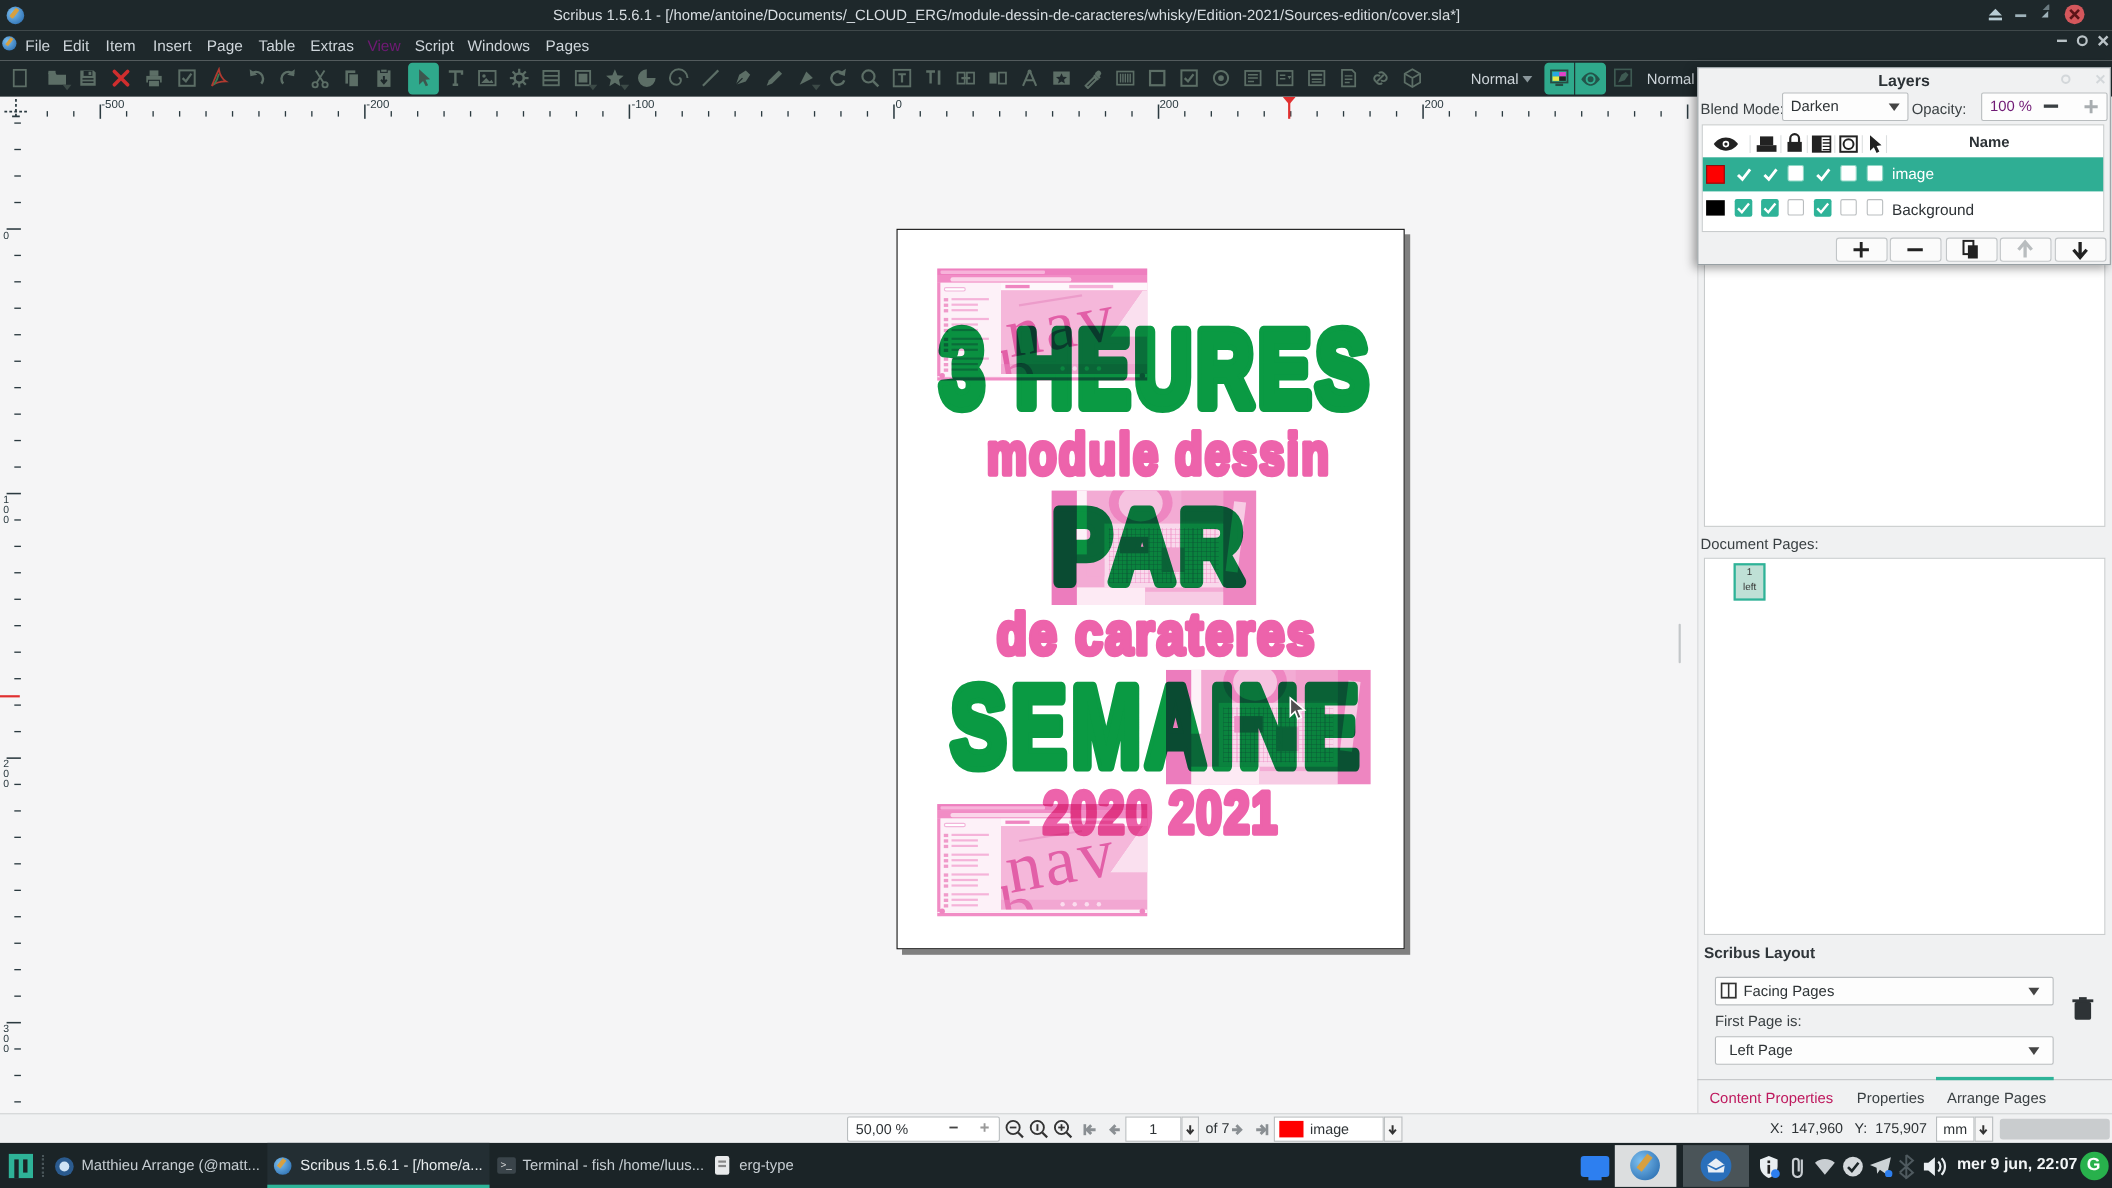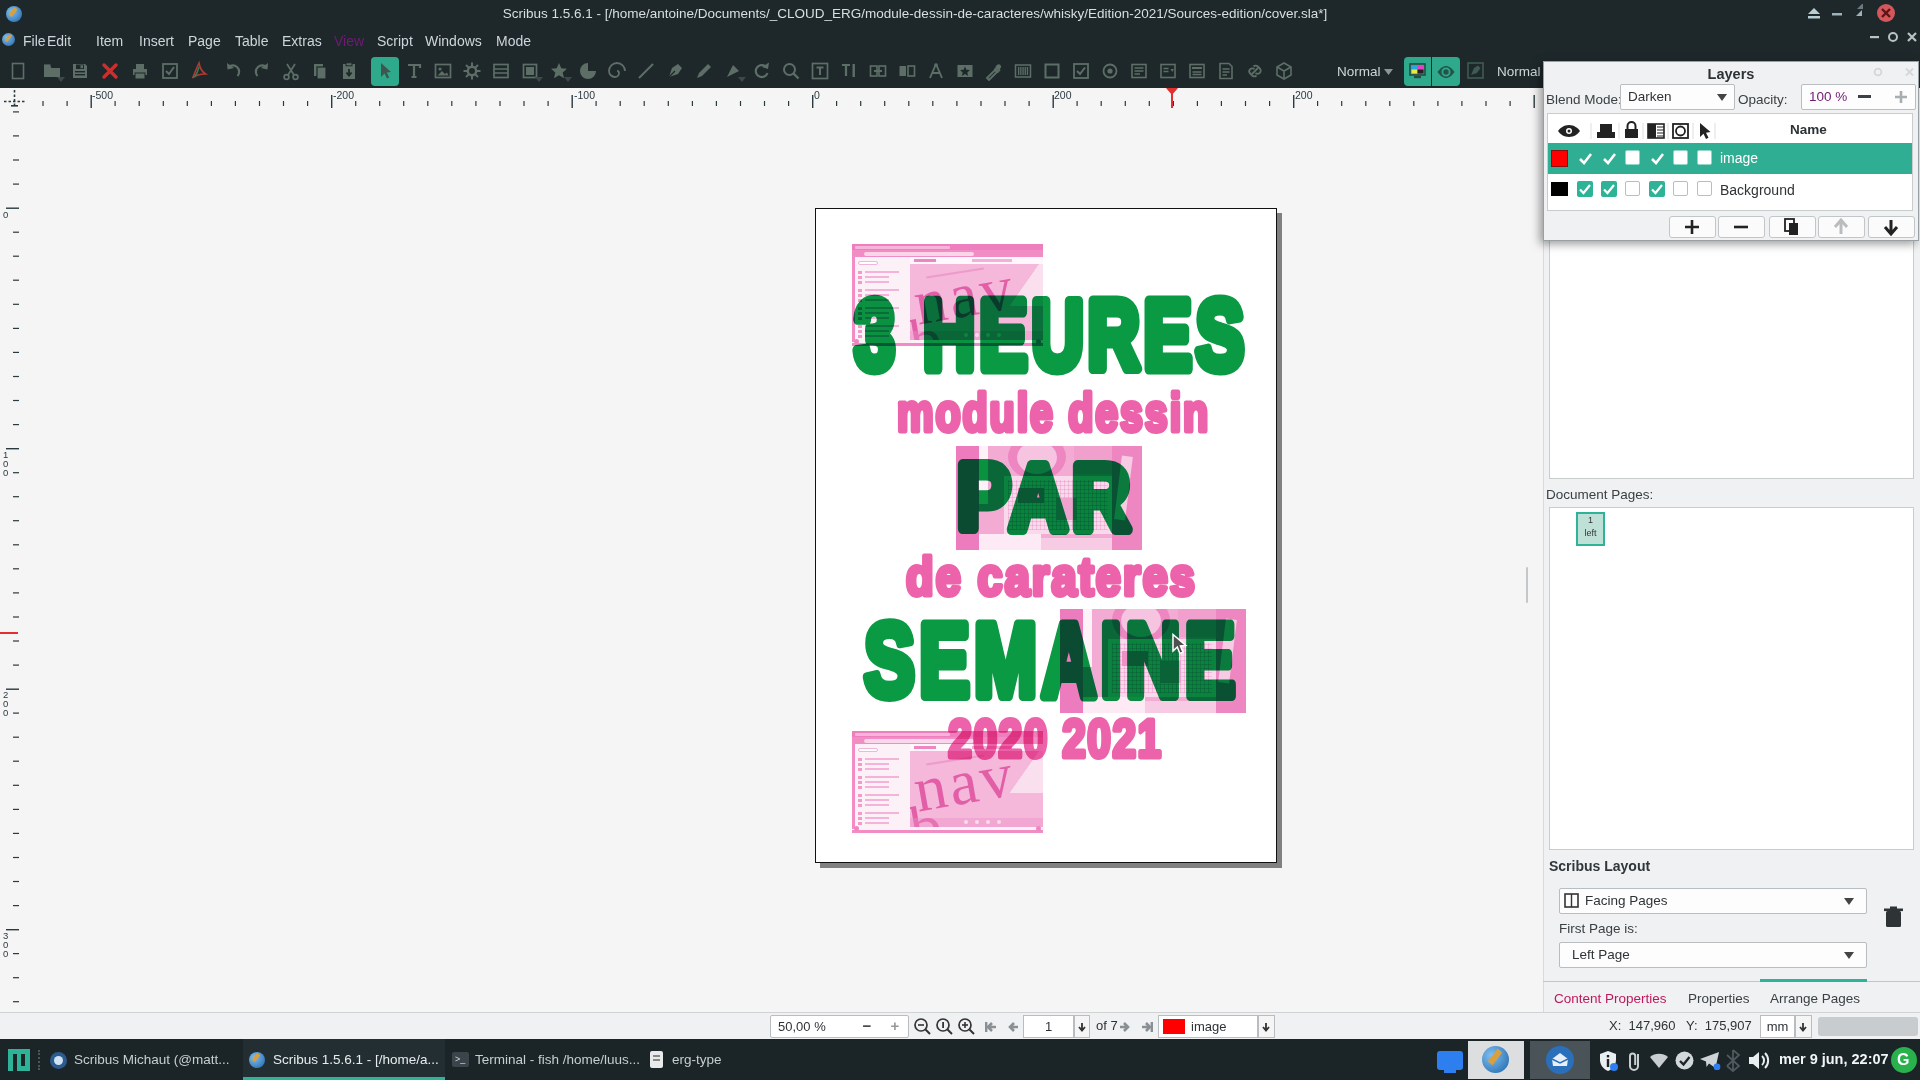--- a/index.html
+++ b/index.html
@@ -19,30 +19,30 @@
     <rect x="28" y="9" width="10" height="2.5" fill="#9fb2ba"></rect>
     <path d="M52 12 L58 12 L58 6 Z" fill="#9fb2ba"></path>
     <path d="M59 5 L53 5 L59 -1 Z" fill="#6a7a80"></path>
     <circle cx="82" cy="9" r="9" fill="#d4575c"></circle>
     <path d="M78 5 L86 13 M86 5 L78 13" stroke="#5d1418" stroke-width="2.4"></path>
   </svg>
 <div class="abs" style="left:0;top:28px;width:1920px;height:27px;background:#1e282b"></div>
 <div class="abs" style="left:2px;top:33px;width:13px;height:13px;border-radius:7px;background:radial-gradient(circle at 35% 35%,#7ec0f0,#1e62a8)"></div>
 <div class="abs" style="left:7px;top:34px;width:3px;height:8px;background:#d8a040;transform:rotate(38deg)"></div>
 <div class="abs" style="left:23px;top:28px;height:27px;line-height:27px;color:#ced5da;font-size:14px">File</div>
-<div class="abs" style="left:47px;top:28px;height:27px;line-height:27px;color:#ced5da;font-size:14px">Edit</div>
+<div class="abs" style="left:57px;top:28px;height:27px;line-height:27px;color:#ced5da;font-size:14px">Edit</div>
 <div class="abs" style="left:96px;top:28px;height:27px;line-height:27px;color:#ced5da;font-size:14px">Item</div>
 <div class="abs" style="left:139px;top:28px;height:27px;line-height:27px;color:#ced5da;font-size:14px">Insert</div>
 <div class="abs" style="left:188px;top:28px;height:27px;line-height:27px;color:#ced5da;font-size:14px">Page</div>
 <div class="abs" style="left:235px;top:28px;height:27px;line-height:27px;color:#ced5da;font-size:14px">Table</div>
 <div class="abs" style="left:282px;top:28px;height:27px;line-height:27px;color:#ced5da;font-size:14px">Extras</div>
 <div class="abs" style="left:334px;top:28px;height:27px;line-height:27px;color:#701a75;font-size:14px">View</div>
 <div class="abs" style="left:377px;top:28px;height:27px;line-height:27px;color:#ced5da;font-size:14px">Script</div>
 <div class="abs" style="left:425px;top:28px;height:27px;line-height:27px;color:#ced5da;font-size:14px">Windows</div>
-<div class="abs" style="left:496px;top:28px;height:27px;line-height:27px;color:#ced5da;font-size:14px">Mode</div>
+<div class="abs" style="left:496px;top:28px;height:27px;line-height:27px;color:#ced5da;font-size:14px">Pages</div>
 <svg class="abs" style="left:1868px;top:31px" width="50" height="12" viewBox="0 0 50 12">
     <rect x="2" y="5" width="9" height="2.2" fill="#b9c2c6"></rect>
     <circle cx="25" cy="6" r="4" fill="none" stroke="#b9c2c6" stroke-width="2"></circle>
     <path d="M40 2 L48 10 M48 2 L40 10" stroke="#b9c2c6" stroke-width="2.2"></path>
   </svg>
 <div class="abs" style="left:0;top:55px;width:1920px;height:33px;background:#1e282b"></div>
 <div class="abs" style="left:371px;top:57px;width:28px;height:29px;background:#2fa98c;border-radius:4px"></div>
 <svg class="abs" style="left:375px;top:61px" width="20" height="20" viewBox="0 0 20 20">
     <path d="M6 2 L6 16 L9.6 12.6 L12 17.5 L14.2 16.4 L11.8 11.6 L16 11 Z" fill="#3d564e"></path>
   </svg>
@@ -722,21 +722,21 @@
 <svg class="abs" style="left:1880px;top:216px" width="22" height="22" viewBox="0 0 22 22">
     <path d="M11 4 L11 16 M5 11 L11 18 L17 11" stroke="#222" stroke-width="3" fill="none"></path>
   </svg>
 <div class="abs" style="left:0;top:1039px;width:1920px;height:41px;background:#1b2427"></div>
 <div class="abs" style="left:8px;top:1049px;width:22px;height:22px;background:#2eb398"></div>
 <div class="abs" style="left:13px;top:1054px;width:4px;height:17px;background:#1b2427"></div>
 <div class="abs" style="left:21px;top:1054px;width:4px;height:12px;background:#1b2427"></div>
 <div class="abs" style="left:38px;top:1050px;width:3px;height:20px;border-left:2px dotted #4a565a"></div>
 <div class="abs" style="left:50px;top:1052px;width:17px;height:17px;border-radius:9px;background:#2b5b8f"></div>
 <div class="abs" style="left:54px;top:1056px;width:9px;height:9px;border-radius:5px;background:#cfe3f5"></div>
-<div class="abs" style="left:74px;top:1052px;font-size:13.5px;color:#c7ced3">Scribus Michaut (@matt...</div>
+<div class="abs" style="left:74px;top:1052px;font-size:13.5px;color:#c7ced3">Matthieu Arrange (@matt...</div>
 <div class="abs" style="left:243px;top:1039px;width:202px;height:41px;background:#232e33"></div>
 <div class="abs" style="left:243px;top:1077px;width:202px;height:3px;background:#2eb398"></div>
 <div class="abs" style="left:249px;top:1052px;width:16px;height:16px;border-radius:8px;background:radial-gradient(circle at 35% 35%,#7ec0f0,#1e62a8)"></div>
 <div class="abs" style="left:254px;top:1053px;width:4px;height:9px;background:#d8a040;transform:rotate(38deg)"></div>
 <div class="abs" style="left:273px;top:1052px;font-size:13.5px;color:#e8ecee">Scribus 1.5.6.1 - [/home/a...</div>
 <div class="abs" style="left:452px;top:1052px;width:17px;height:15px;background:#3a444a;border-radius:2px"></div>
 <div class="abs" style="left:455px;top:1054px;font-size:9px;color:#ddd">&gt;_</div>
 <div class="abs" style="left:475px;top:1052px;font-size:13.5px;color:#c7ced3">Terminal - fish /home/luus...</div>
 <div class="abs" style="left:650px;top:1051px;width:13px;height:17px;background:#e8eaeb;border-radius:2px"></div>
 <div class="abs" style="left:653px;top:1055px;width:7px;height:2px;background:#888"></div>

